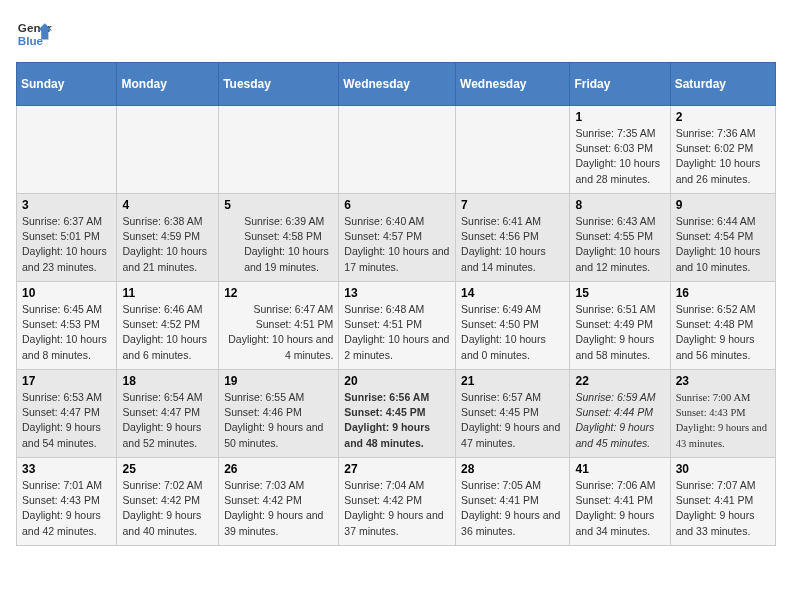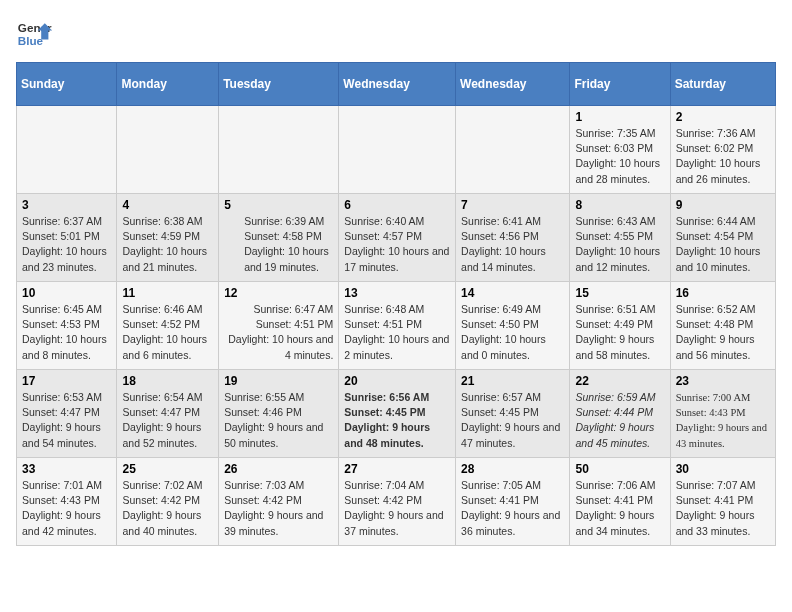--- a/index.html
+++ b/index.html
@@ -285,21 +285,21 @@
 Sunset: 4:42 PM
 Daylight: 9 hours and 37 minutes.</div>
         </td>
         <td>
           <div class="day-num">28</div>
           <div class="day-info" style="white-space: pre-line;">Sunrise: 7:05 AM
 Sunset: 4:41 PM
 Daylight: 9 hours and 36 minutes.</div>
         </td>
         <td>
-          <div class="day-num">50</div>
+          <div class="day-num">41</div>
           <div class="day-info" style="white-space: pre-line;">Sunrise: 7:06 AM
 Sunset: 4:41 PM
 Daylight: 9 hours and 34 minutes.</div>
         </td>
         <td>
           <div class="day-num">30</div>
           <div class="day-info" style="white-space: pre-line;">Sunrise: 7:07 AM
 Sunset: 4:41 PM
 Daylight: 9 hours and 33 minutes.</div>
         </td>

